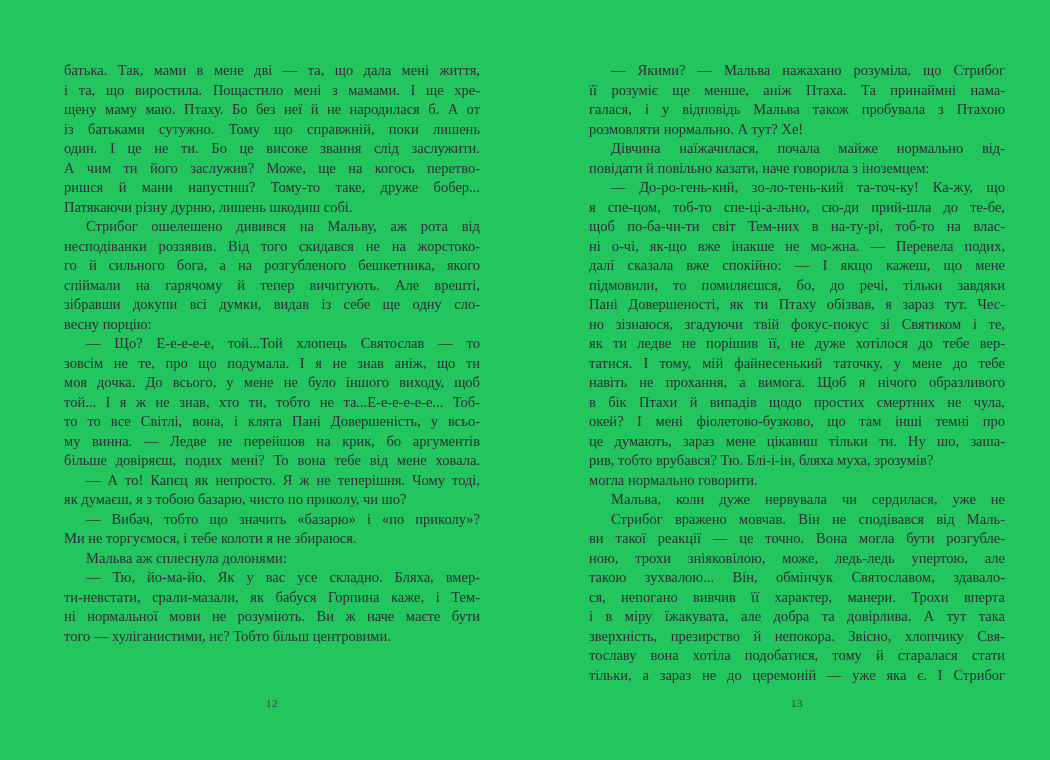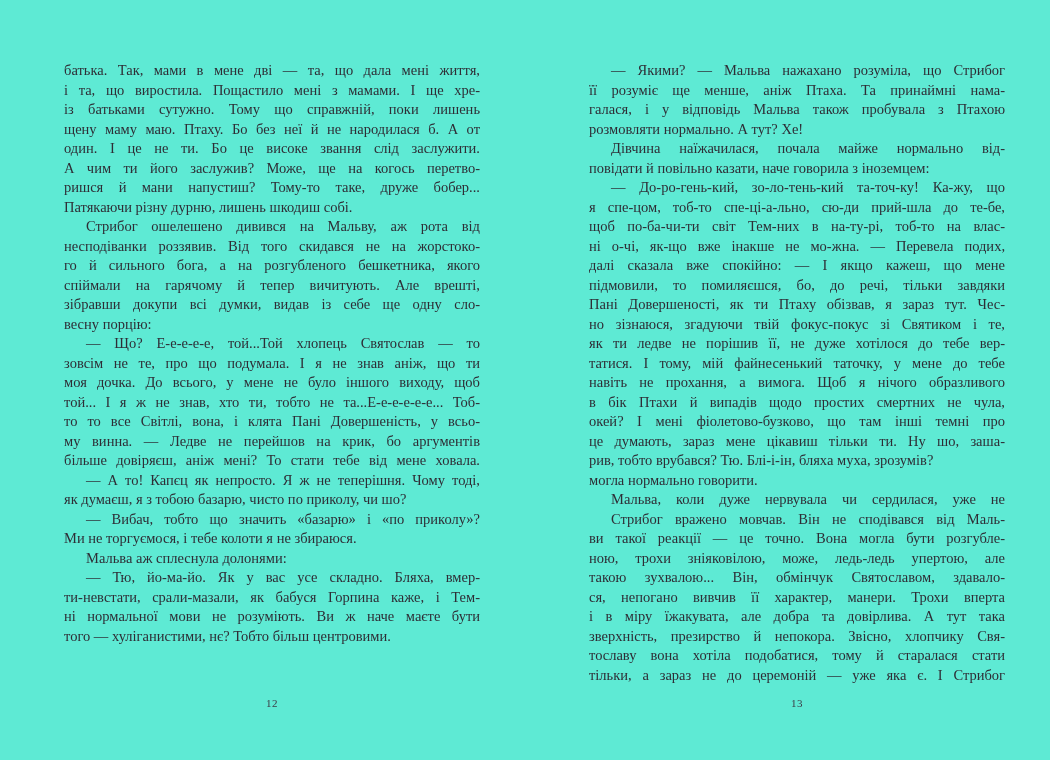--- a/index.html
+++ b/index.html
@@ -10,21 +10,21 @@
   body {
     width: 1050px;
     height: 760px;
     position: relative;
     font-family: "Liberation Serif", "DejaVu Serif", serif;
     overflow: hidden;
   }
   .spread {
     position: absolute;
     inset: 0;
-    background: #5eead4;
+    background: #22c55e;
   }
   .page {
     position: absolute;
     top: 0;
     width: 525px;
     height: 760px;
   }
   .page.left  { left: 0; }
   .page.right { left: 525px; }
   .page-text {
@@ -61,39 +61,39 @@
 </style>
 </head>
 <body>
 
 <div class="spread">
 
   <section class="page left">
     <div class="page-text">
         <div class="line">батька. Так, мами в мене дві — та, що дала мені життя,</div>
         <div class="line">і та, що виростила. Пощастило мені з мамами. І ще хре-</div>
+        <div class="line">щену маму маю. Птаху. Бо без неї й не народилася б. А от</div>
         <div class="line">із батьками сутужно. Тому що справжній, поки лишень</div>
-        <div class="line">щену маму маю. Птаху. Бо без неї й не народилася б. А от</div>
         <div class="line">один. І це не ти. Бо це високе звання слід заслужити.</div>
         <div class="line">А чим ти його заслужив? Може, ще на когось перетво-</div>
         <div class="line">ришся й мани напустиш? Тому-то таке, друже бобер...</div>
         <div class="line para-end">Патякаючи різну дурню, лишень шкодиш собі.</div>
         <div class="line indent">Стрибог ошелешено дивився на Мальву, аж рота від</div>
         <div class="line">несподіванки роззявив. Від того скидався не на жорстоко-</div>
         <div class="line">го й сильного бога, а на розгубленого бешкетника, якого</div>
         <div class="line">спіймали на гарячому й тепер вичитують. Але врешті,</div>
         <div class="line">зібравши докупи всі думки, видав із себе ще одну сло-</div>
         <div class="line para-end">весну порцію:</div>
         <div class="line indent">— Що? Е-е-е-е-е, той...Той хлопець Святослав — то</div>
         <div class="line">зовсім не те, про що подумала. І я не знав аніж, що ти</div>
         <div class="line">моя дочка. До всього, у мене не було іншого виходу, щоб</div>
         <div class="line">той... І я ж не знав, хто ти, тобто не та...Е-е-е-е-е-е... Тоб-</div>
         <div class="line">то то все Світлі, вона, і клята Пані Довершеність, у всьо-</div>
         <div class="line">му винна. — Ледве не перейшов на крик, бо аргументів</div>
-        <div class="line">більше довіряєш, аніж мені? То стати тебе від мене ховала.</div>
+        <div class="line">більше довіряєш, подих мені? То вона тебе від мене ховала.</div>
         <div class="line indent">— А то! Капєц як непросто. Я ж не теперішня. Чому тоді,</div>
         <div class="line para-end">як думаєш, я з тобою базарю, чисто по приколу, чи шо?</div>
         <div class="line indent">— Вибач, тобто що значить «базарю» і «по приколу»?</div>
         <div class="line para-end">Ми не торгуємося, і тебе колоти я не збираюся.</div>
         <div class="line indent para-end">Мальва аж сплеснула долонями:</div>
         <div class="line indent">— Тю, йо-ма-йо. Як у вас усе складно. Бляха, вмер-</div>
         <div class="line">ти-невстати, срали-мазали, як бабуся Горпина каже, і Тем-</div>
         <div class="line">ні нормальної мови не розуміють. Ви ж наче маєте бути</div>
         <div class="line para-end">того — хуліганистими, нє? Тобто більш центровими.</div>
       </div>

